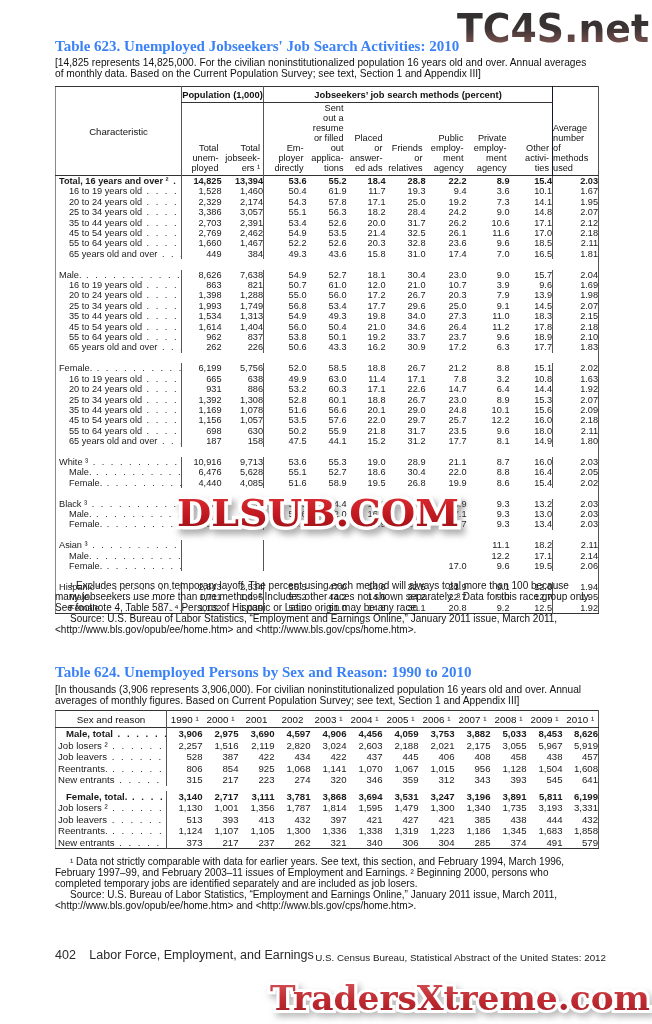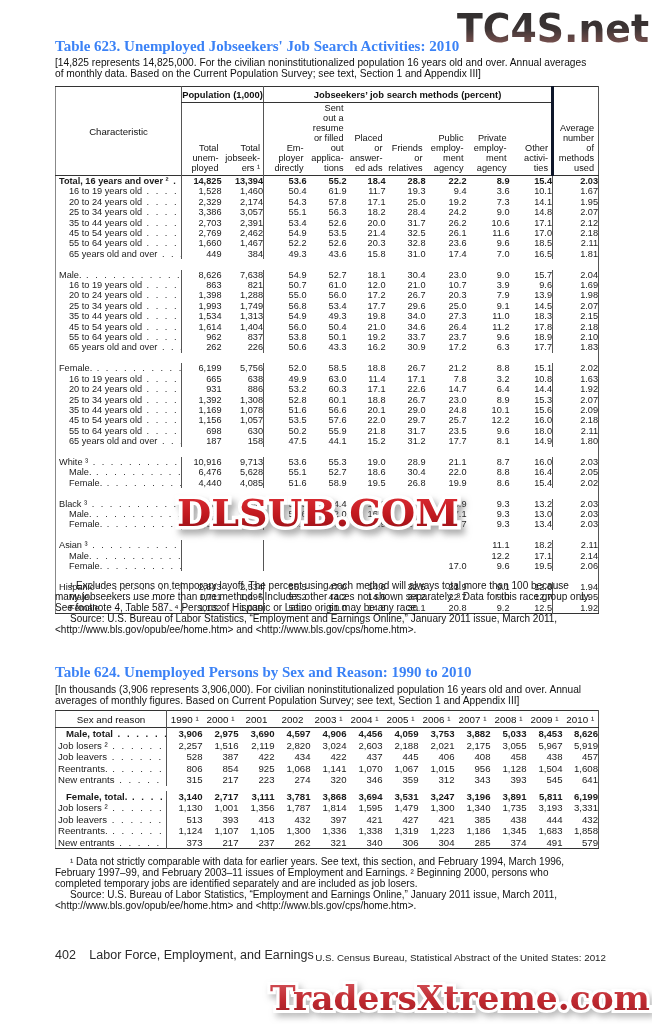--- a/index.html
+++ b/index.html
@@ -8,22 +8,22 @@
   .t-title{position:absolute;left:55px;width:540px;font-family:Liberation Serif, serif;
         font-weight:bold;font-size:15px;color:#3b82f6;}
   .t-note{position:absolute;left:55px;width:541px;font-size:10.2px;line-height:11.4px;color:#111;}
   table.stat{position:absolute;left:55px;border-collapse:collapse;table-layout:fixed;
         border-top:1px solid #333;border-bottom:1px solid #333;border-left:1px solid #888;border-right:1px solid #555;}
   table.stat th{font-weight:normal;color:#111;}
   #t623{top:86px;width:543px;}
   #t623 th.hgroup{font-size:9.4px;height:15px;text-align:center;vertical-align:middle;
         border-bottom:1px solid #333;border-left:1px solid #555;padding:0;font-weight:bold;}
   #t623 th.hchar{font-size:9.6px;text-align:center;vertical-align:middle;}
-  #t623 th.havg{font-size:9.2px;line-height:10px;text-align:right;vertical-align:bottom;
-        white-space:pre-line;border-left:3px solid #0f172a;padding:0 4px 2px 0;}
+  #t623 th.havg{font-size:9.2px;line-height:10px;text-align:left;vertical-align:bottom;
+        white-space:pre-line;border-left:1px solid #0f172a;padding:0 4px 2px 0;}
   #t623 tr.subhead th{font-size:9.2px;line-height:10px;height:70px;text-align:right;vertical-align:bottom;
         white-space:pre-line;padding:0 3px 2px 0;}
   #t623 tr.subhead th.s0, #t623 tr.subhead th.s2{border-left:1px solid #555;}
   #t623 thead{border-bottom:1px solid #333;}
   #t623 td{font-size:9.2px;height:10.4px;line-height:10.4px;padding:0;}
   #t623 td.c0,#t623 td.c2,#t623 td.c9{border-left:1px solid #555;}
   #t624{top:710px;width:543px;}
   #t624 th{font-size:9.8px;height:16px;vertical-align:middle;text-align:center;padding:0;}
   #t624 th.hlbl{border-right:1px solid #555;}
   #t624 thead{border-bottom:1px solid #333;}

